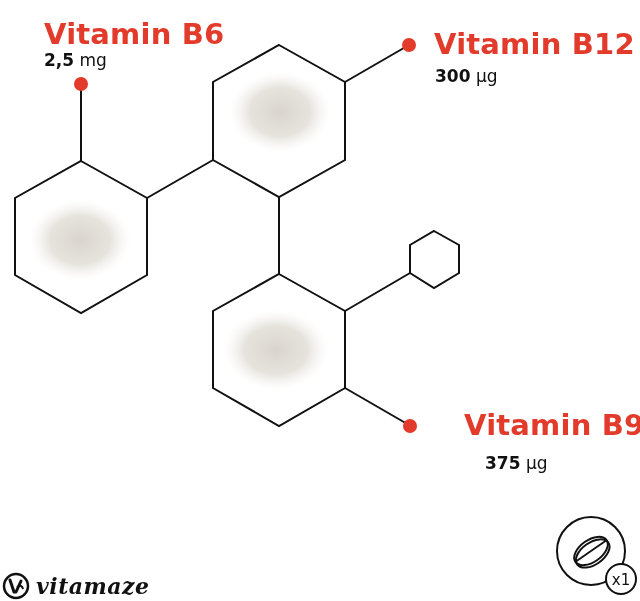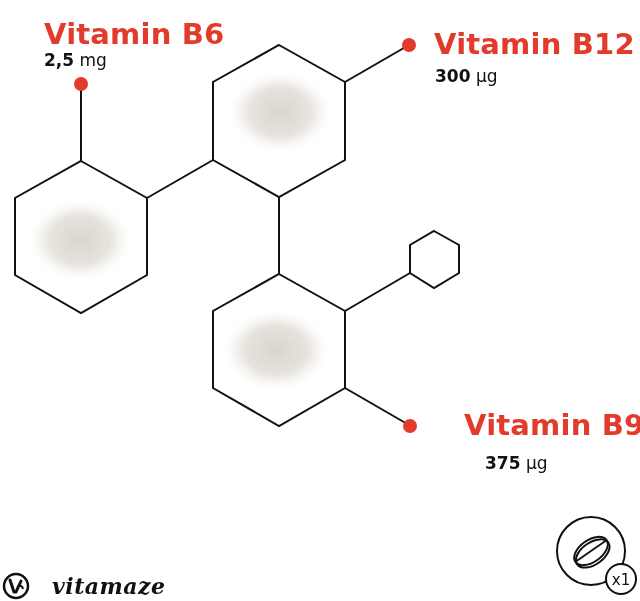--- a/index.html
+++ b/index.html
@@ -1,21 +1,21 @@
 <!DOCTYPE html>
 <html><head>
 <meta charset="utf-8">
 <style>
   html, body { margin:0; padding:0; background:#ffffff; }
   body { width:640px; height:601px; position:relative; overflow:hidden; font-family:"DejaVu Sans", sans-serif; }
   .title { position:absolute; color:#e23b2b; font-weight:bold; font-size:29px; letter-spacing:0.2px; line-height:1; white-space:nowrap; }
   .dose { position:absolute; color:#111; font-size:17px; line-height:1; white-space:nowrap; }
   .dose b { font-weight:bold; }
   svg.diagram { position:absolute; left:0; top:0; }
-  .logo { position:absolute; left:2px; top:572px; display:flex; align-items:center; gap:22px; }
+  .logo { position:absolute; left:2px; top:572px; display:flex; align-items:center; gap:6px; }
   .logo-text { font-family:"DejaVu Serif", serif; font-style:italic; font-weight:bold; font-size:22px; color:#111; letter-spacing:0.5px; }
   .dose-badge { position:absolute; left:554px; top:514px; }
 </style>
 </head>
 <body>
 
 <svg class="diagram" width="640" height="601" viewBox="0 0 640 601">
   <defs>
     <radialGradient id="powder" cx="50%" cy="50%" r="50%">
       <stop offset="0%" stop-color="#d9d5ce"></stop>

